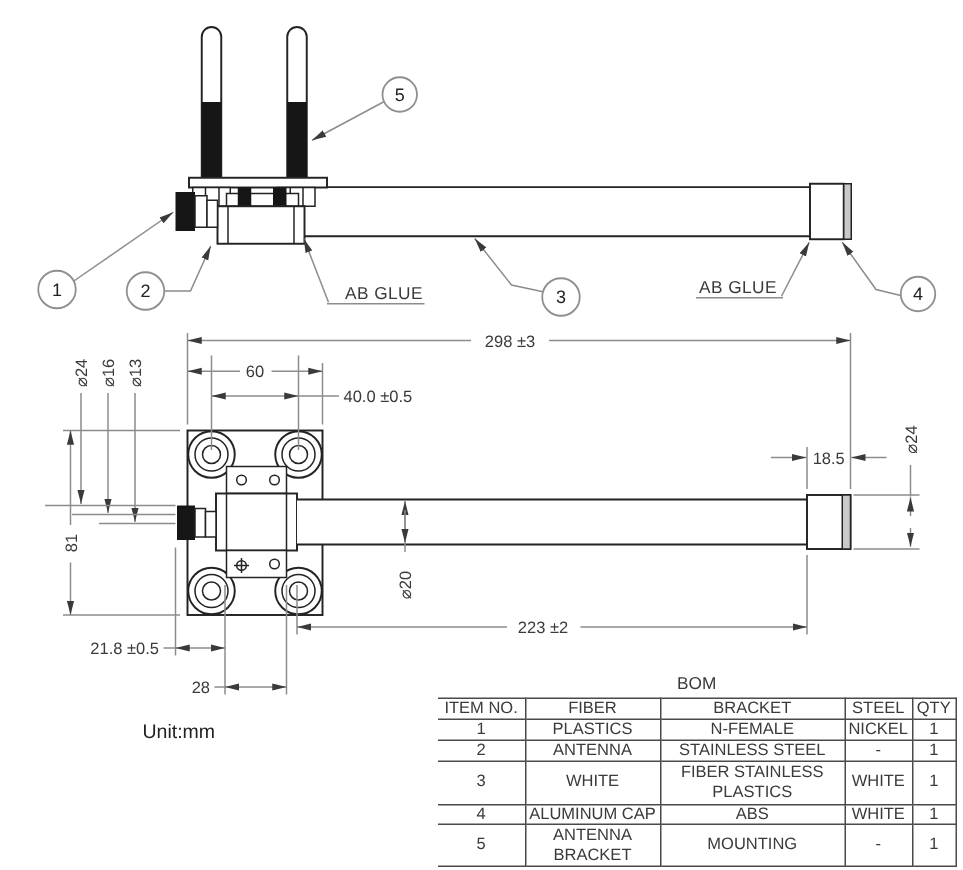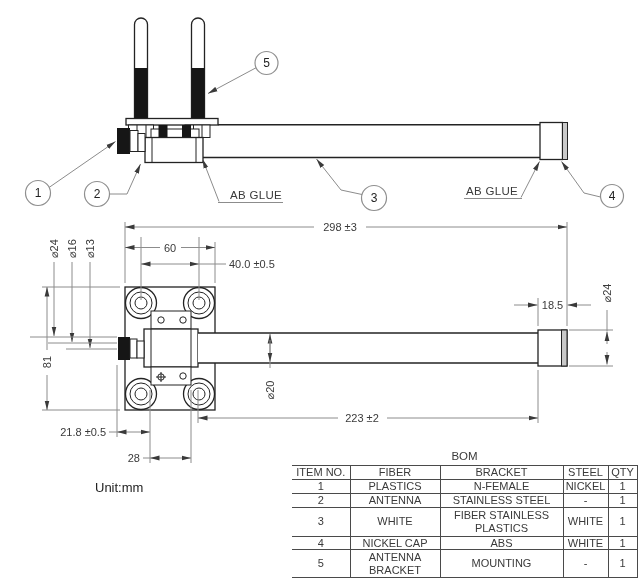--- a/index.html
+++ b/index.html
@@ -305,21 +305,21 @@
     </tr>
     <tr class="rh29">
       <td>3</td>
       <td>WHITE</td>
       <td>FIBER STAINLESS PLASTICS</td>
       <td>WHITE</td>
       <td>1</td>
     </tr>
     <tr class="rh13">
       <td>4</td>
-      <td>NICKEL CAP</td>
+      <td>ALUMINUM CAP</td>
       <td>ABS</td>
       <td>WHITE</td>
       <td>1</td>
     </tr>
     <tr class="rh28">
       <td>5</td>
       <td>ANTENNA BRACKET</td>
       <td>MOUNTING</td>
       <td>-</td>
       <td>1</td>

